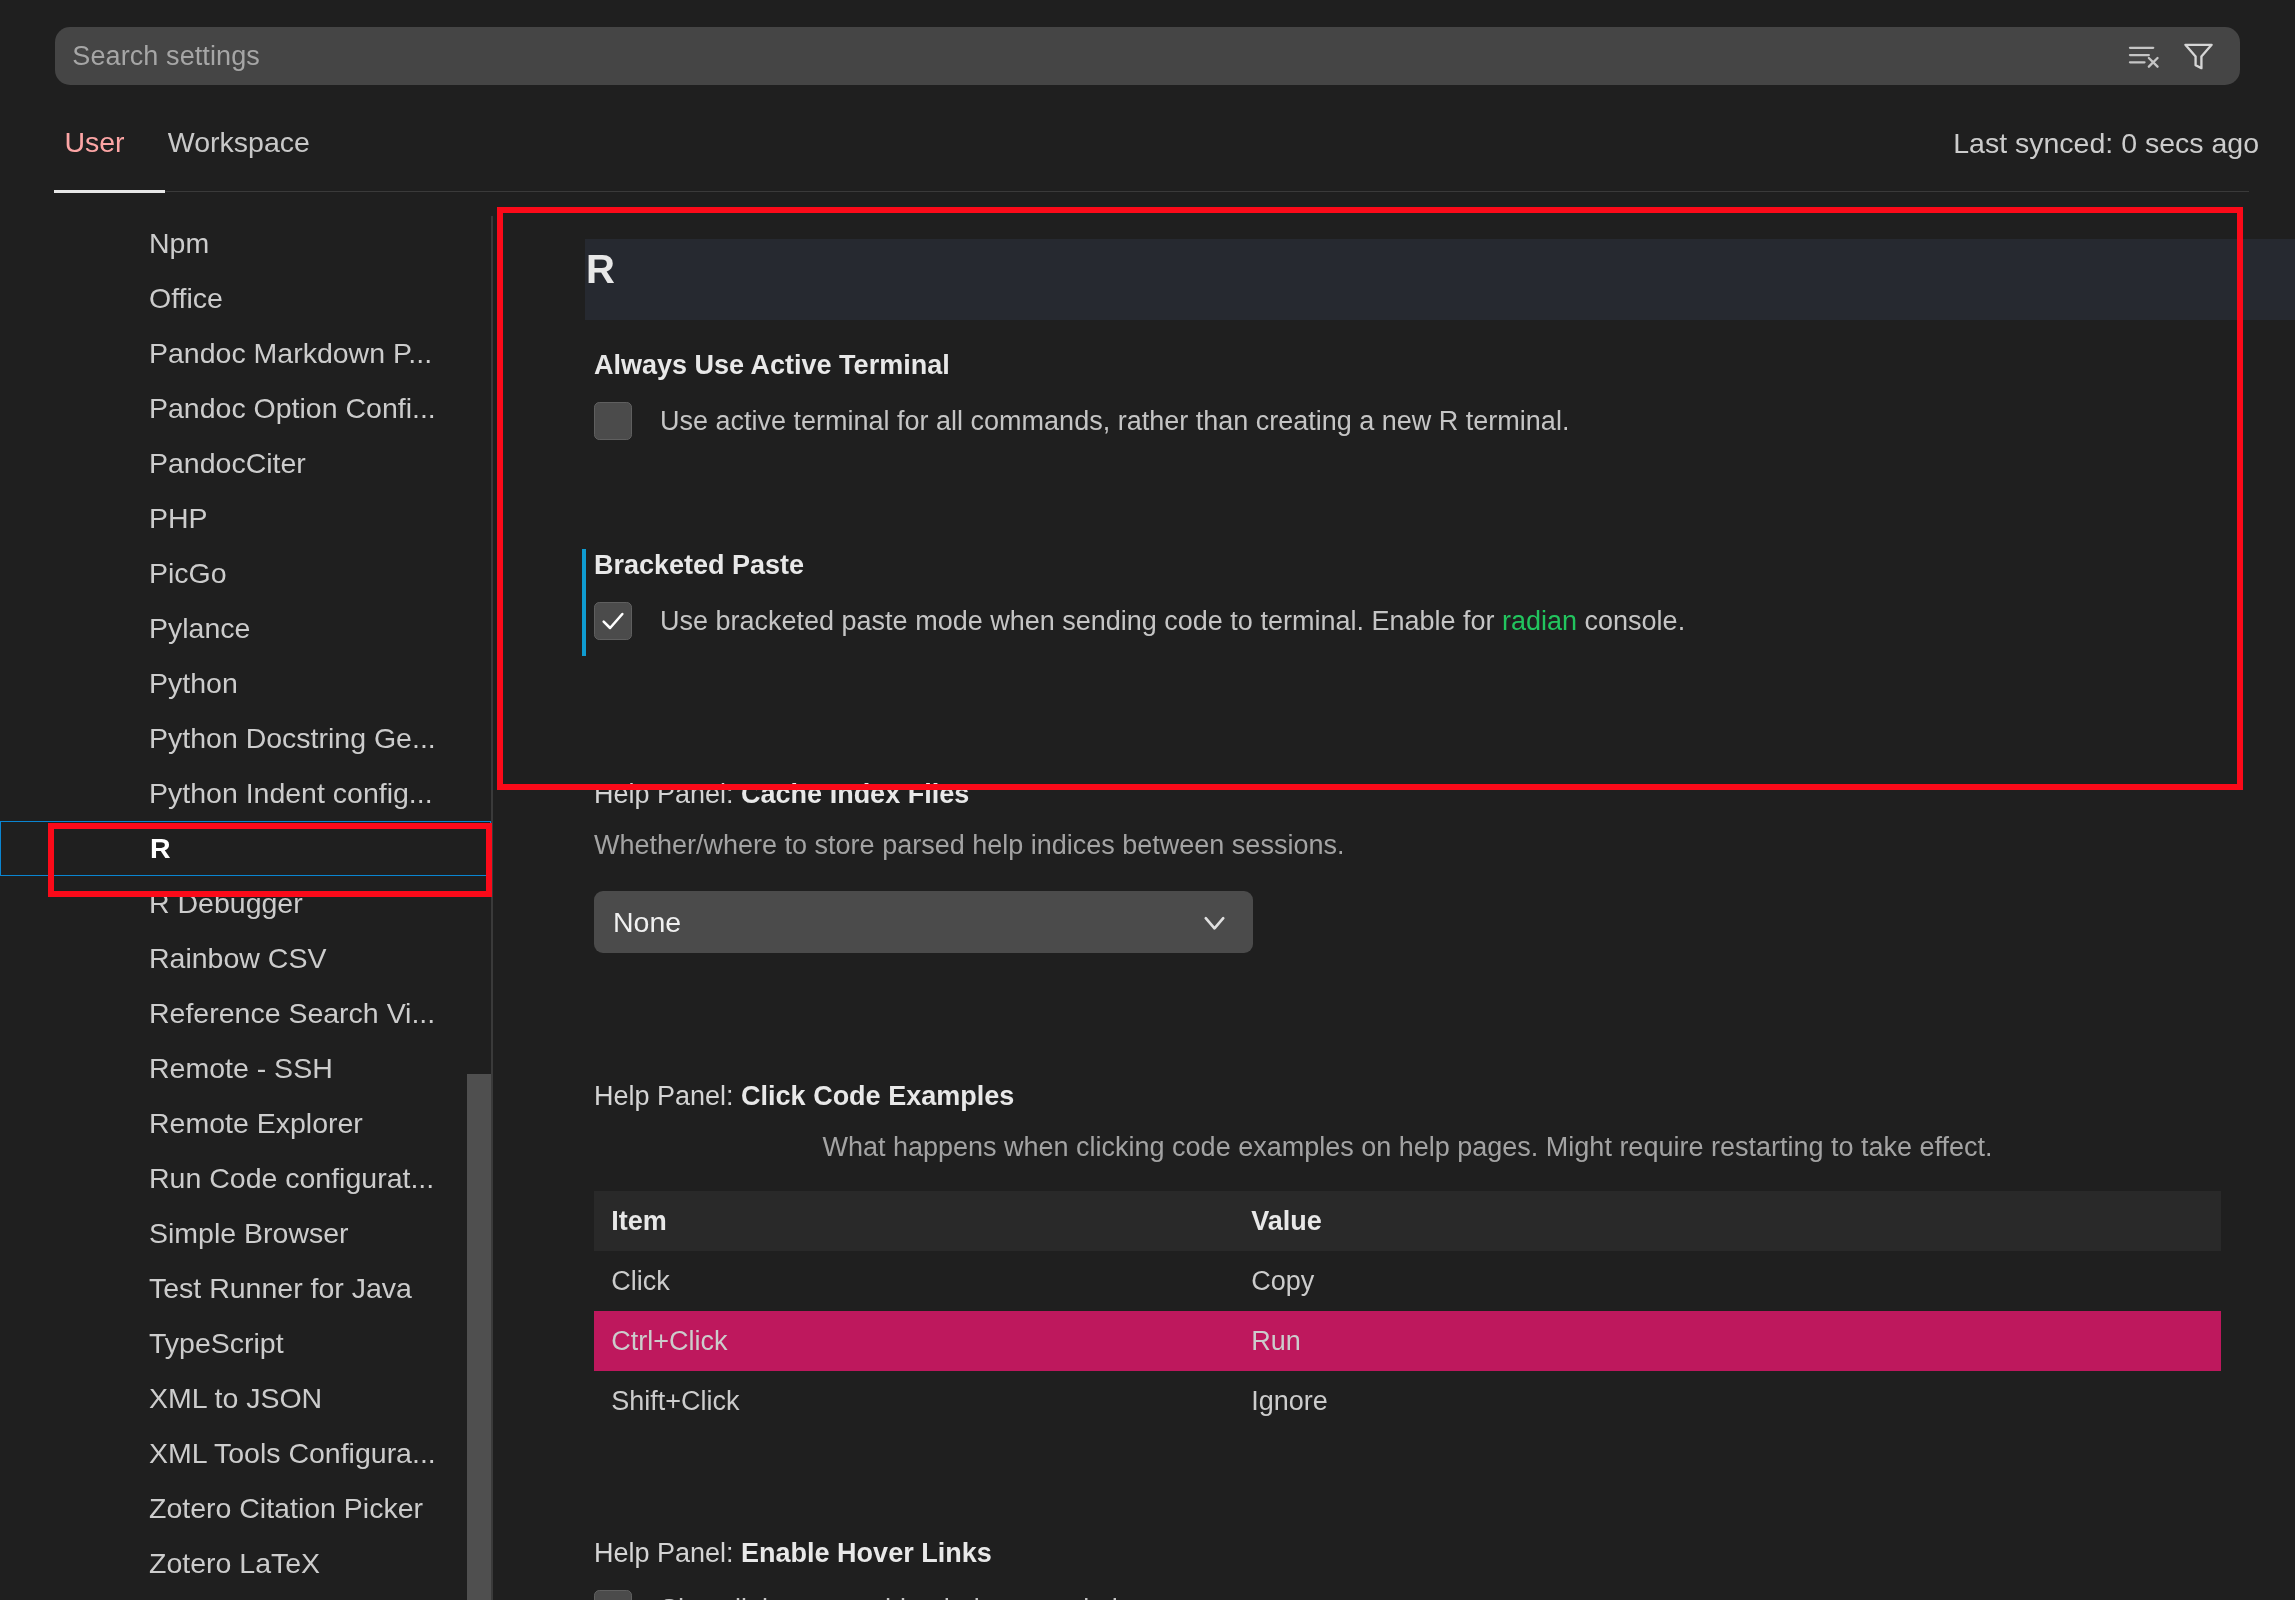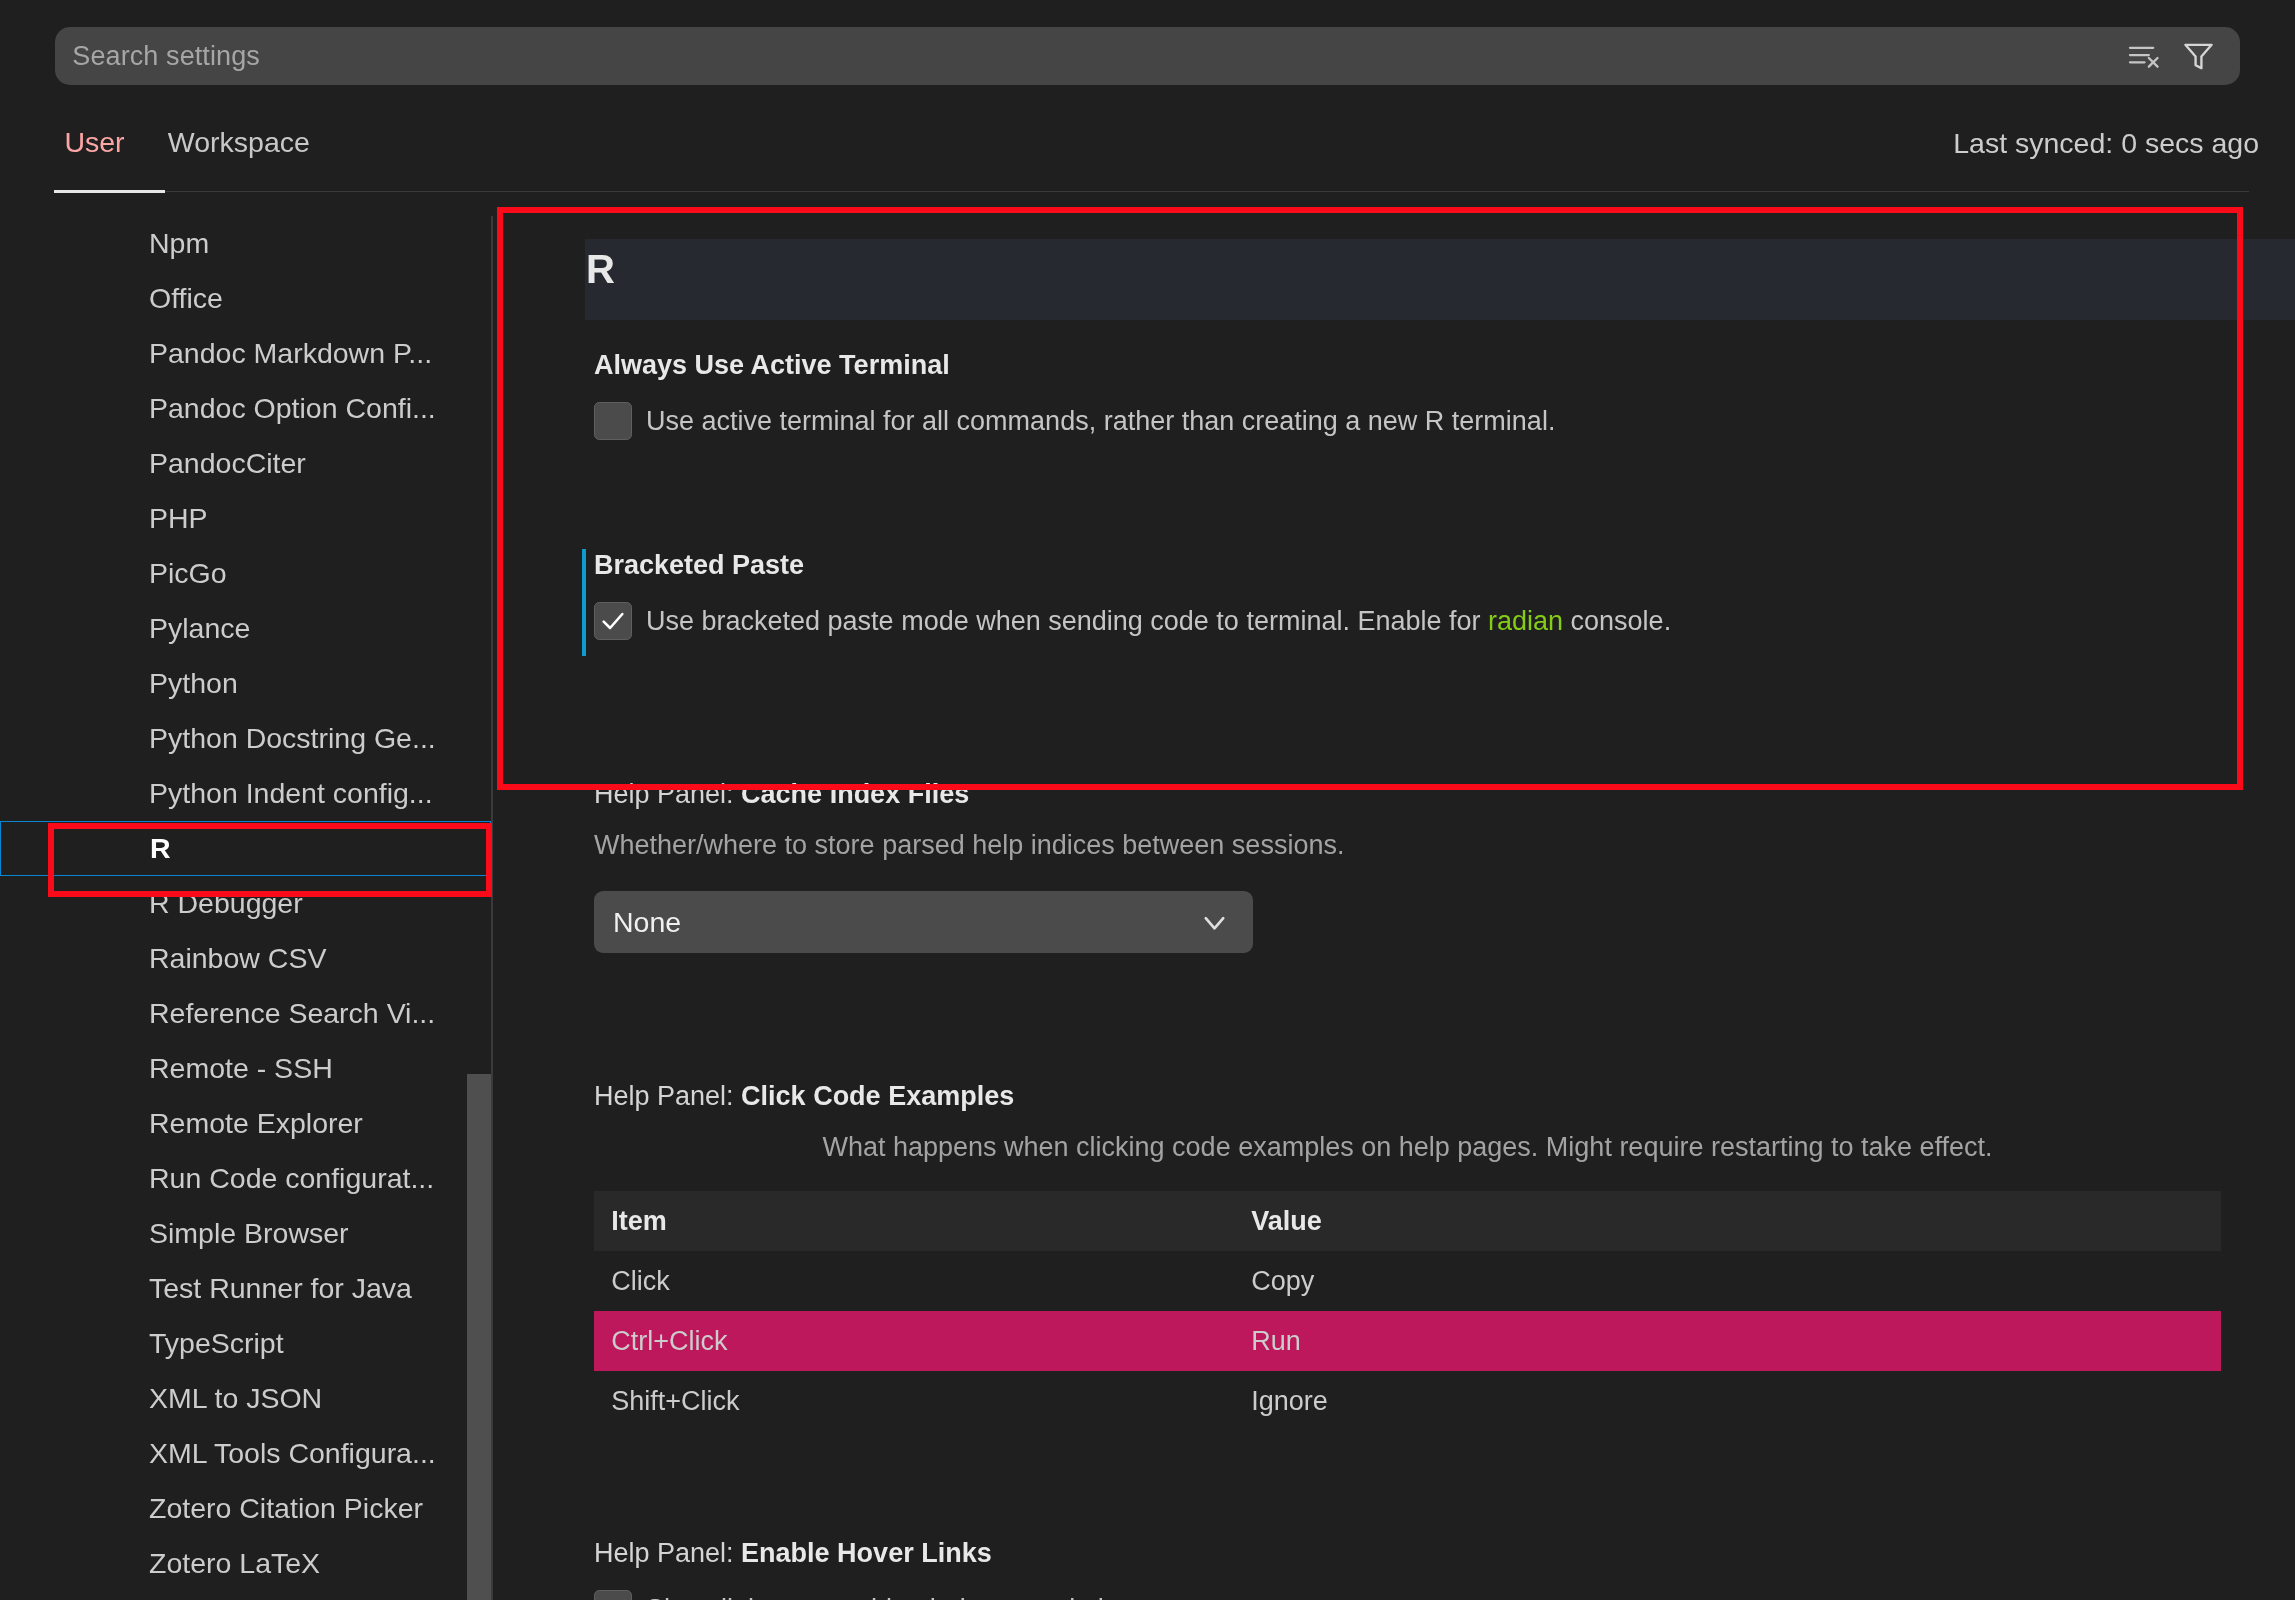--- a/index.html
+++ b/index.html
@@ -89,22 +89,22 @@
     position: absolute; left: -12px; top: 0; width: 4.3px; height: 100%; background: #0f9bd0;
   }
   .setting-title {
     font-size: 27px; font-weight: bold; color: #e8e8e8; line-height: 1.2;
     white-space: nowrap;
   }
   .setting-title .light { font-weight: normal; color: #d4d4d4; }
   .setting-desc {
     font-size: 27px; color: #a3a3a3; line-height: 1.25; white-space: nowrap; text-align: center;
   }
-  .link { color: #84cc16; }
-  .cb-row { display: flex; align-items: center; gap: 14px; }
+  .link { color: #22c55e; }
+  .cb-row { display: flex; align-items: center; gap: 28px; }
   .checkbox {
     width: 38px; height: 38px; flex: none;
     background: #4b4b4b; border: 1.7px solid #5f5f5f; border-radius: 5.2px;
     display: flex; align-items: center; justify-content: center; cursor: pointer;
   }
   .cb-label { font-size: 27px; color: #c5c5c5; white-space: nowrap; }
 
   .dropdown {
     width: 659px; height: 62px; background: #4b4b4b; border-radius: 5.2px;
     display: flex; align-items: center; justify-content: space-between;

